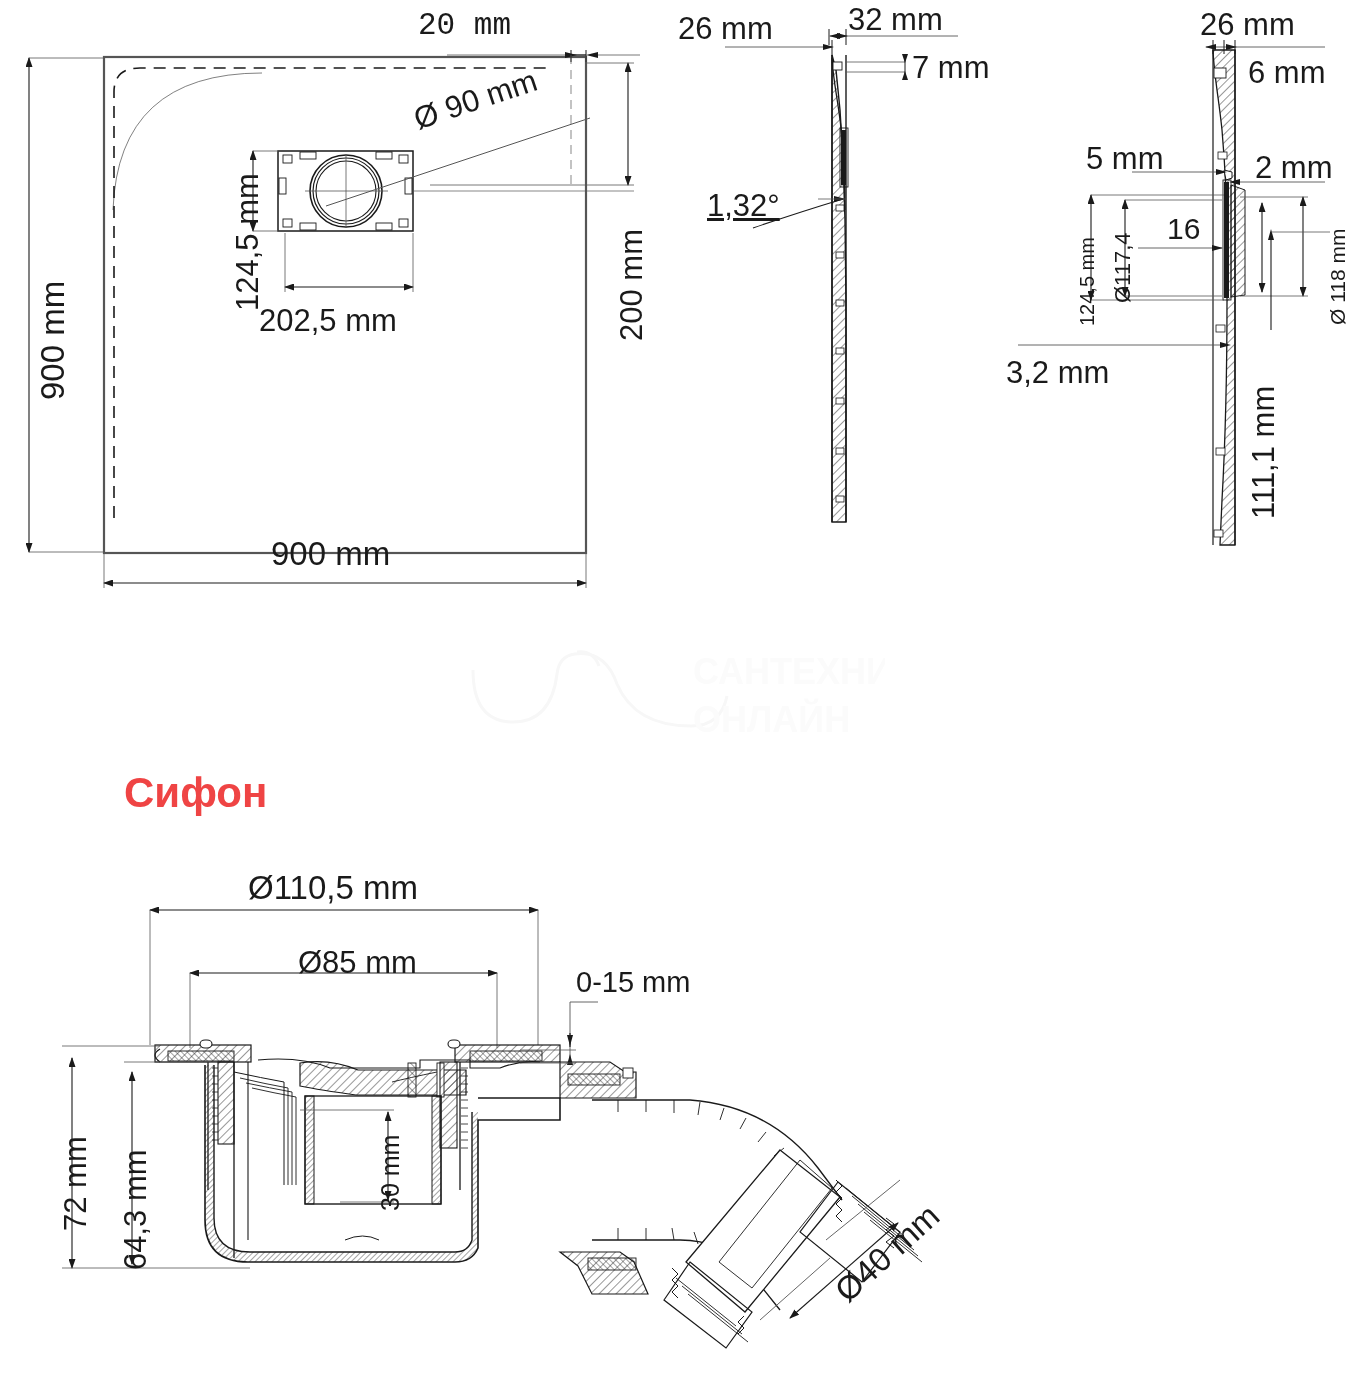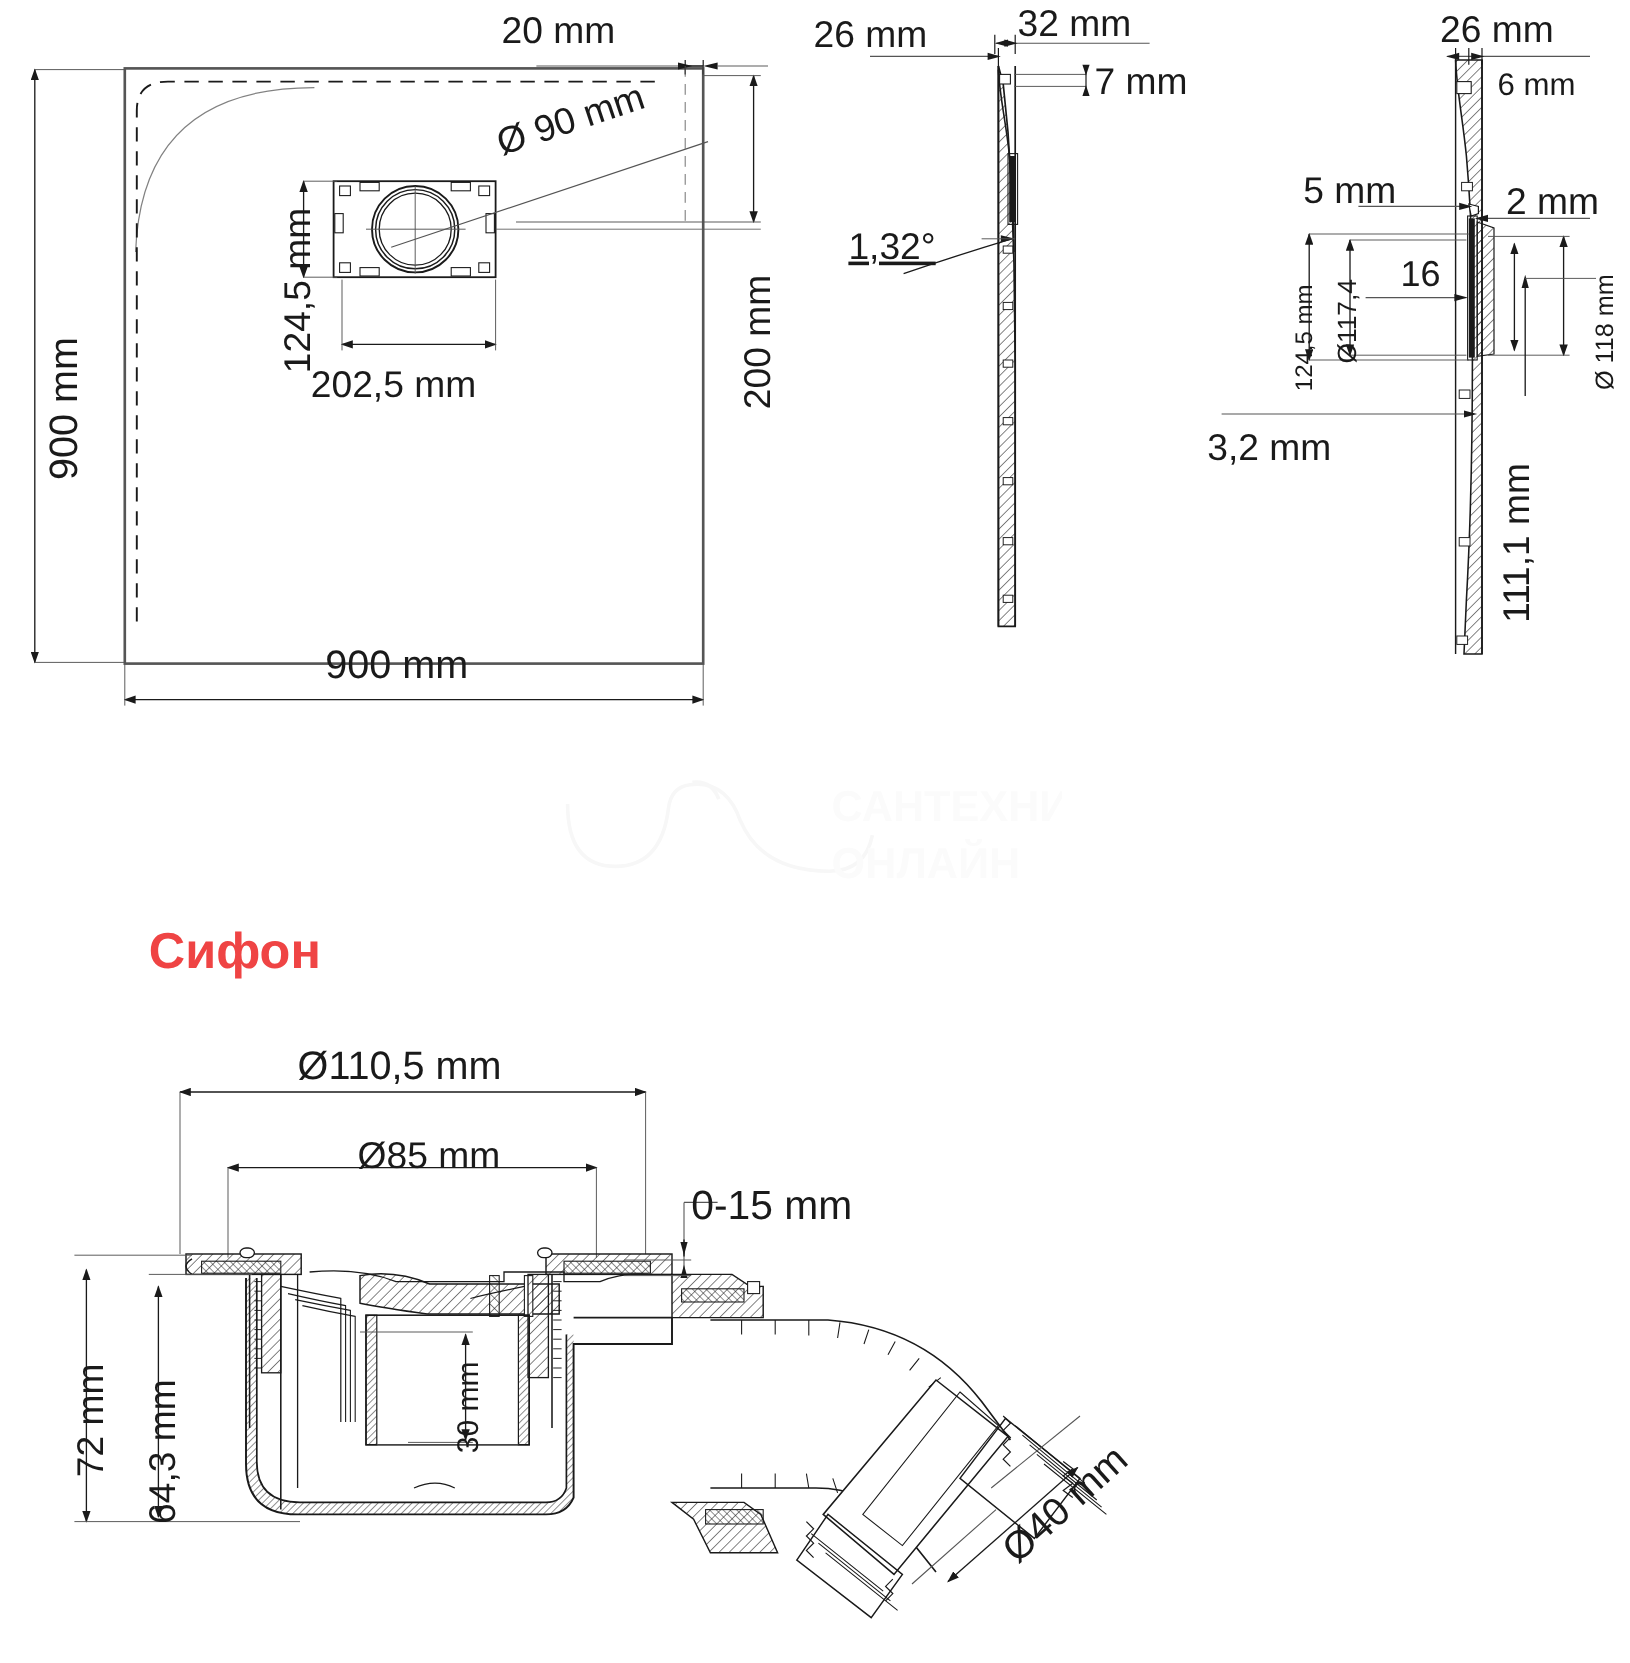--- a/index.html
+++ b/index.html
@@ -437,42 +437,42 @@
     <path d="M8,30 Q8,82 48,82 Q86,82 92,34 Q94,16 110,14 Q140,10 152,44
              Q170,86 226,86 Q256,86 262,56"></path>
     <path d="M112,12 Q128,10 134,26"></path>
   </g>
   <text x="228" y="44" font-family="Liberation Sans, sans-serif" font-size="36" font-weight="bold" fill="#fbfbfb">САНТЕХНИКА</text>
   <text x="228" y="92" font-family="Liberation Sans, sans-serif" font-size="36" font-weight="bold" fill="#fbfbfb">ОНЛАЙН</text>
 </svg>
 
 <div class="lbl vert" style="left:36px; top:400px; font-size:33px;">900 mm</div>
 <div class="lbl" style="left:271px; top:537px; font-size:33px;">900 mm</div>
-<div class="lbl" style="left:418px; top:10px; font-size:31px;">20 mm</div>
+<div class="lbl" style="left:418px; top:10px; font-size:31px;font-family:Liberation Mono, monospace;">20 mm</div>
 <div class="lbl vert" style="left:616px; top:341px; font-size:31px;">200 mm</div>
 <div class="lbl" style="left:410px; top:105px; font-size:31px; transform:rotate(-18.5deg); transform-origin:0 0;">Ø 90 mm</div>
 <div class="lbl vert" style="left:232px; top:311px; font-size:31px;">124,5 mm</div>
 <div class="lbl" style="left:259px; top:305px; font-size:31px;">202,5 mm</div>
 
 <div class="lbl" style="left:678px; top:13px; font-size:31px;">26 mm</div>
 <div class="lbl" style="left:848px; top:4px; font-size:31px;">32 mm</div>
 <div class="lbl" style="left:912px; top:52px; font-size:31px;">7 mm</div>
 <div class="lbl" style="left:707px; top:190px; font-size:31px;text-decoration:underline;">1,32°</div>
 
 <div class="lbl" style="left:1200px; top:9px; font-size:31px;">26 mm</div>
-<div class="lbl" style="left:1248px; top:57px; font-size:26px;">6 mm</div>
+<div class="lbl" style="left:1248px; top:57px; font-size:31px;">6 mm</div>
 <div class="lbl" style="left:1086px; top:143px; font-size:31px;">5 mm</div>
 <div class="lbl" style="left:1255px; top:152px; font-size:31px;">2 mm</div>
 <div class="lbl vert" style="left:1077px; top:326px; font-size:20px;">124,5 mm</div>
 <div class="lbl vert" style="left:1112px; top:303px; font-size:22px;">Ø117,4</div>
 <div class="lbl" style="left:1151px; top:214px; font-size:30px;margin-left:16px;">16</div>
 <div class="lbl vert" style="left:1327px; top:325px; font-size:21px;">Ø 118 mm</div>
 <div class="lbl" style="left:1006px; top:357px; font-size:31px;">3,2 mm</div>
 <div class="lbl vert" style="left:1248px; top:519px; font-size:31px;">111,1 mm</div>
 
 <div id="title-sifon">Сифон</div>
 <div class="lbl" style="left:248px; top:871px; font-size:33px;">Ø110,5 mm</div>
 <div class="lbl" style="left:277px; top:947px; font-size:31px;margin-left:21px;">Ø85 mm</div>
-<div class="lbl" style="left:576px; top:968px; font-size:34px;margin-top:20px;">0-15 mm</div>
+<div class="lbl" style="left:576px; top:968px; font-size:29px;">0-15 mm</div>
 <div class="lbl vert" style="left:60px; top:1231px; font-size:31px;">72 mm</div>
 <div class="lbl vert" style="left:120px; top:1270px; font-size:31px;">64,3 mm</div>
 <div class="lbl vert" style="left:378px; top:1211px; font-size:25px;">30 mm</div>
 <div class="lbl" style="left:829px; top:1283px; font-size:33px; transform:rotate(-42deg); transform-origin:0 0;">Ø40 mm</div>
 
 </body></html>

